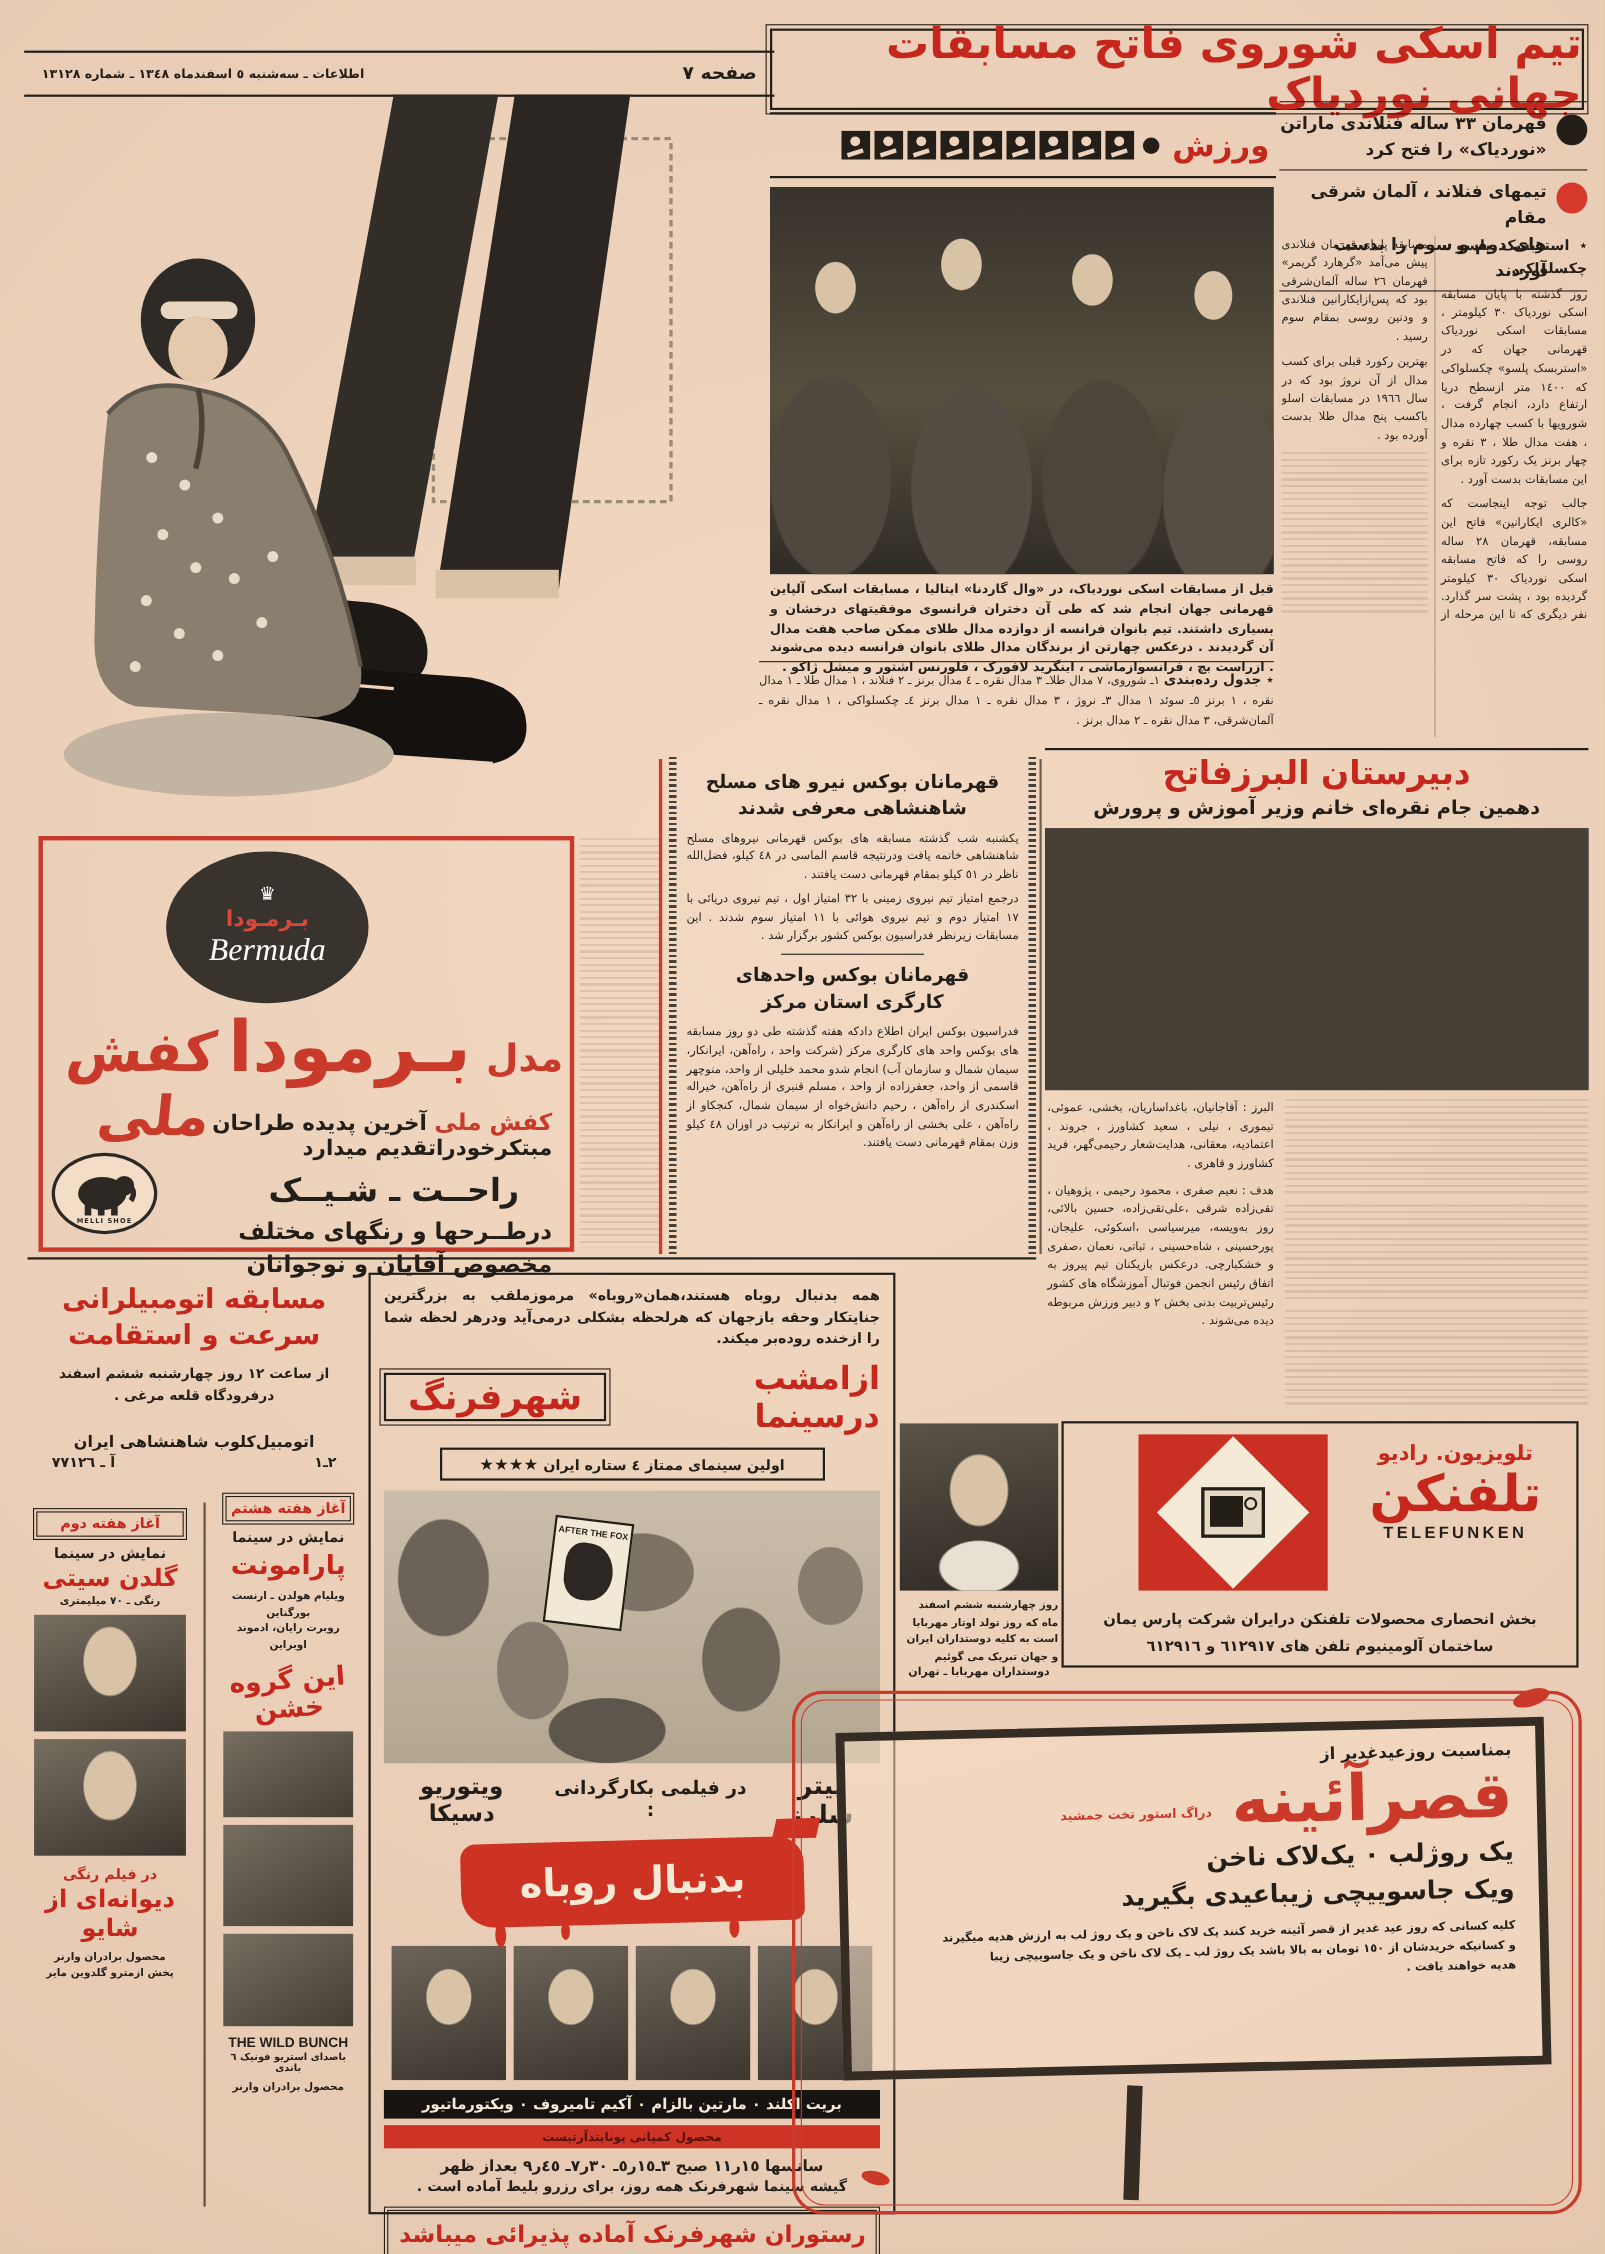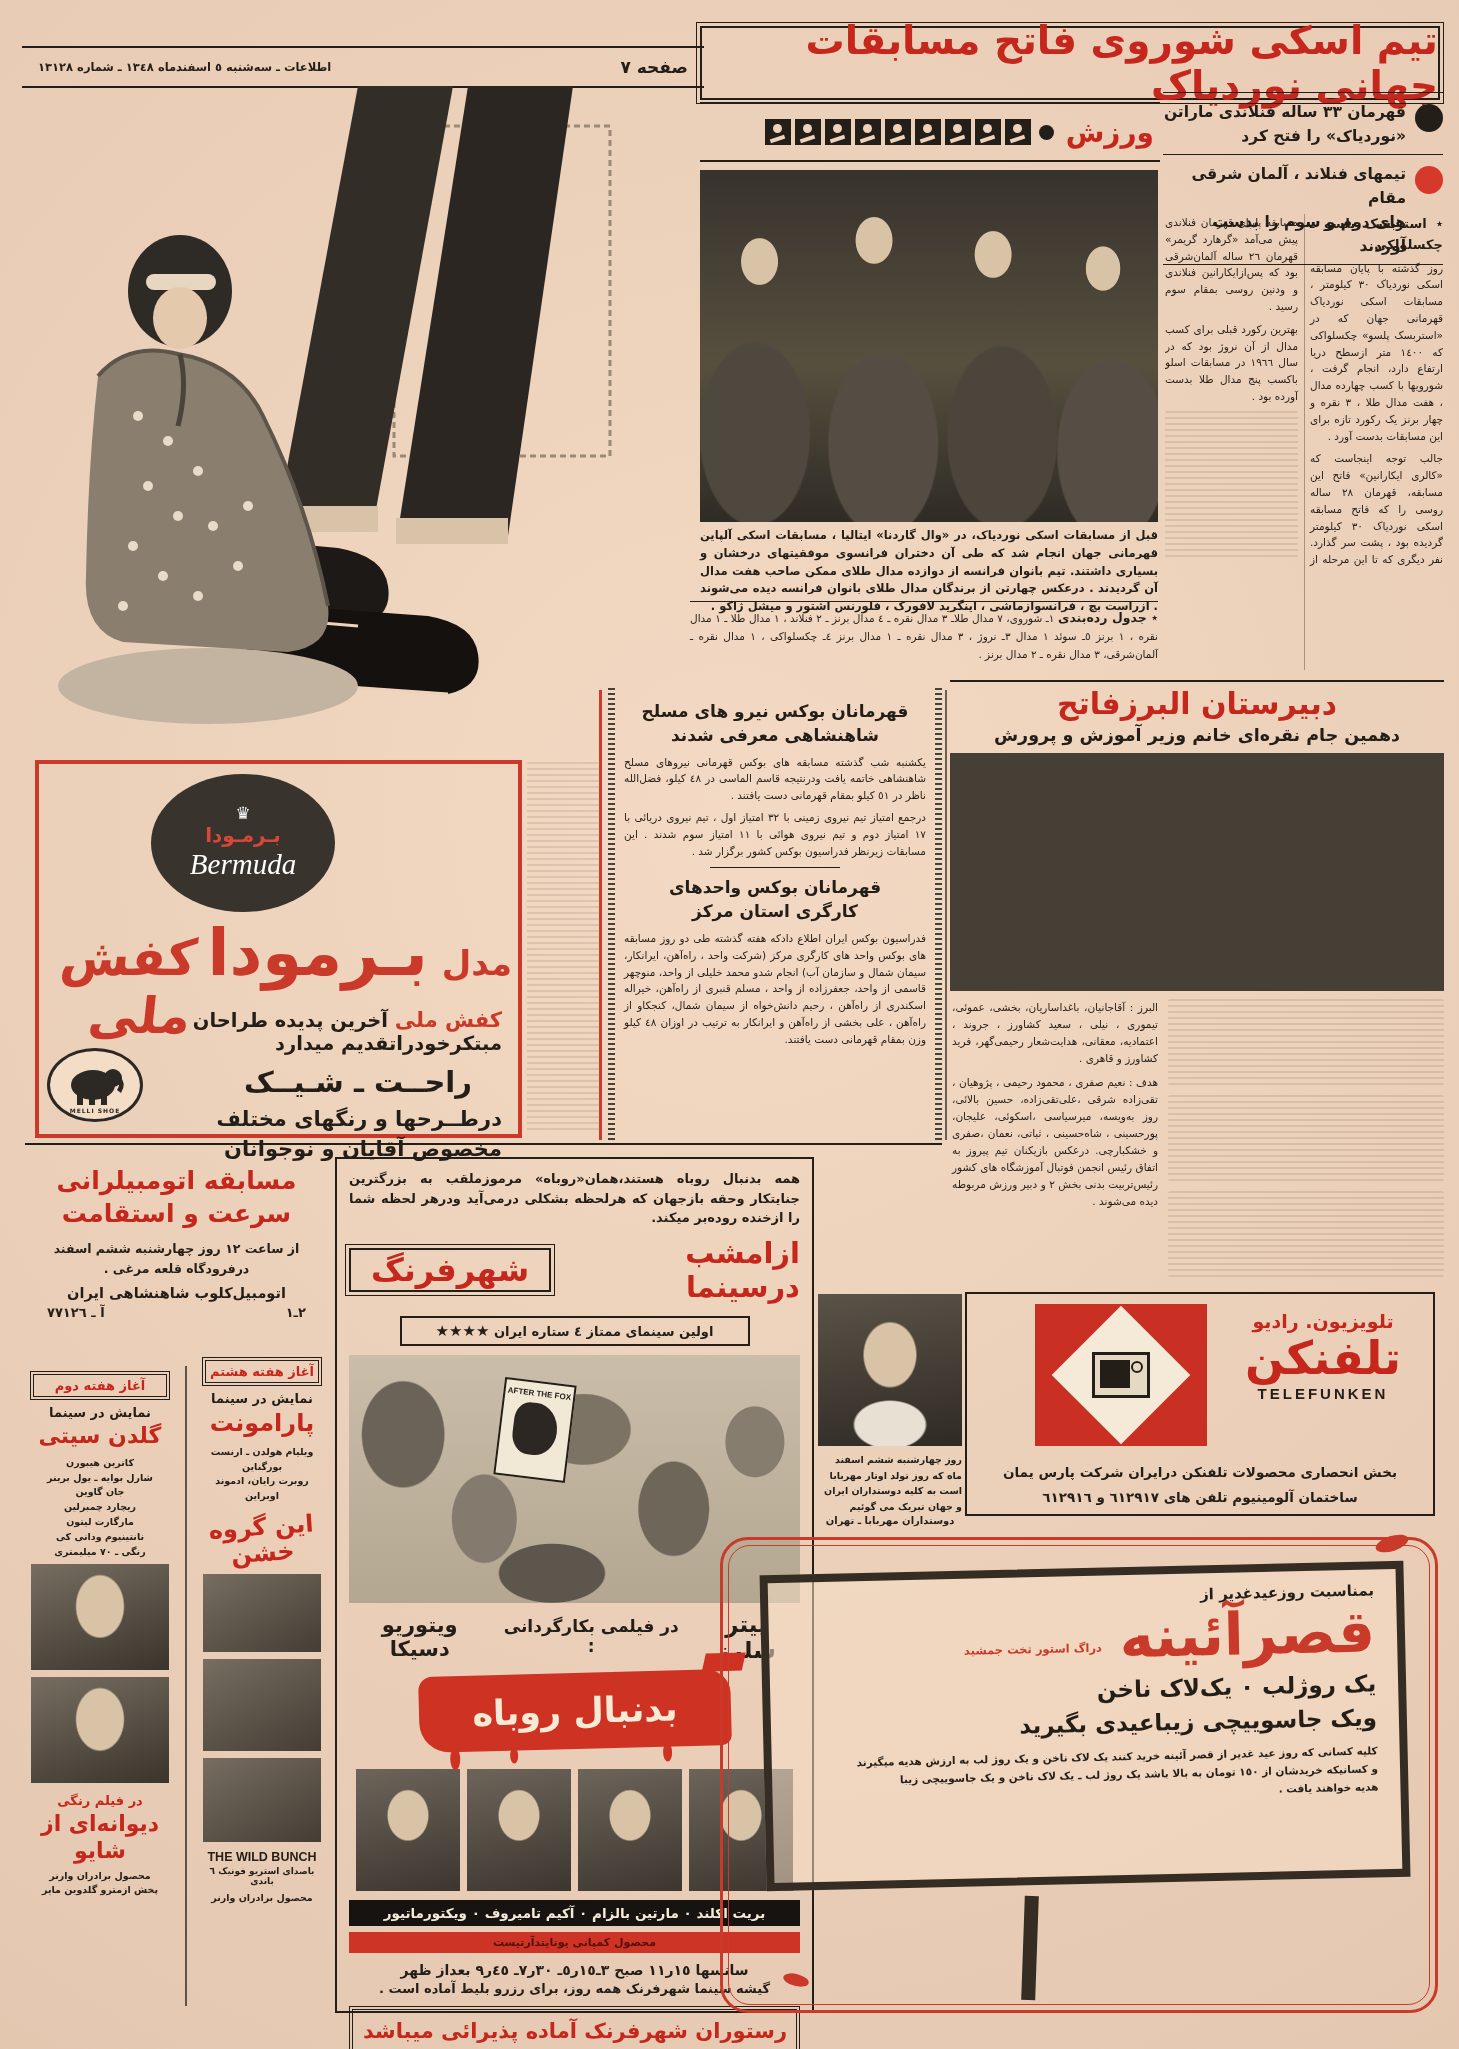--- a/index.html
+++ b/index.html
@@ -123,21 +123,21 @@
   #bermuda .l3, #bermuda .l4 { font-size:21px; font-weight:bold; margin-top:6px; }
   #eleph { position:absolute; left:8px; bottom:12px; width:96px; height:74px; border:3px solid #2c2824;
     border-radius:50%; background:#f3ddc6; display:flex; flex-direction:column; align-items:center; justify-content:flex-end; overflow:hidden; }
   #eleph svg { display:block; }
   #eleph .lbl { font-size:6px; font-weight:bold; letter-spacing:1px; color:#2c2824; margin-bottom:5px; }
 
   
   #race { left:25px; top:1165px; width:303px; height:192px; text-align:center; }
   #race .t { font-size:25px; font-weight:bold; color:#c5271c; line-height:1.3; }
   #race .bd { font-size:12.5px; font-weight:bold; text-align:center; padding:0 8px; margin-top:9px; line-height:1.6; }
-  #race .org { font-size:14.5px; font-weight:bold; margin-top:6px; }
+  #race .org { font-size:14.5px; font-weight:bold; margin-top:24px; }
   #race .row { display:flex; justify-content:space-between; padding:4px 22px 0; font-size:13px; font-weight:bold; }
 
   
   #cinema { left:335px; top:1157px; width:479px; height:856px; border:2.5px solid #241e18; padding:10px 12px; }
   #cinema .intro { font-size:13px; font-weight:bold; line-height:1.5; text-align:justify; }
   #cinema .showrow { display:flex; justify-content:center; align-items:center; gap:18px; margin-top:8px; }
   #cinema .tonight { font-size:29px; font-weight:bold; color:#c5271c; }
   #cinema .namebox { border:2px solid #241e18; outline:1px solid #241e18; outline-offset:3px;
     padding:1px 20px; color:#c5271c; font-size:32px; font-weight:bold; }
   #cinema .starsbox { margin:12px auto 0; width:350px; border:2px solid #241e18; padding:4px 8px;
@@ -484,26 +484,20 @@
       <div class="fph p3h halftone"></div>
       <div class="entitle">THE WILD BUNCH</div>
       <div class="soundl">باصدای استریو فونیک ٦ باندی</div>
       <div class="prodl">محصول برادران وارنر</div>
     </div>
 
     <div class="fcol" id="gcol">
       <div class="weekbox">آغاز هفته دوم</div>
       <div class="showl">نمایش در سینما</div>
       <div class="fname">گلدن سیتی</div>
-      <div class="castl prelines">کاترین هیبورن
-شارل بوایه ـ یول برینر
-جان گاوین
-ریچارد چمبرلین
-مارگارت لیتون
-نانتینیوم ودانی کی</div>
       <div class="notel">رنگی ـ ٧٠ میلیمتری</div>
       <div class="fph gport"></div>
       <div class="fph gport"></div>
       <div class="colorline">در فیلم رنگی</div>
       <div class="gtitle prelines">دیوانه‌ای از
 شایو</div>
       <div class="prodl prelines">محصول برادران وارنر
 پخش ازمترو گلدوین مایر</div>
     </div>
   </div>

